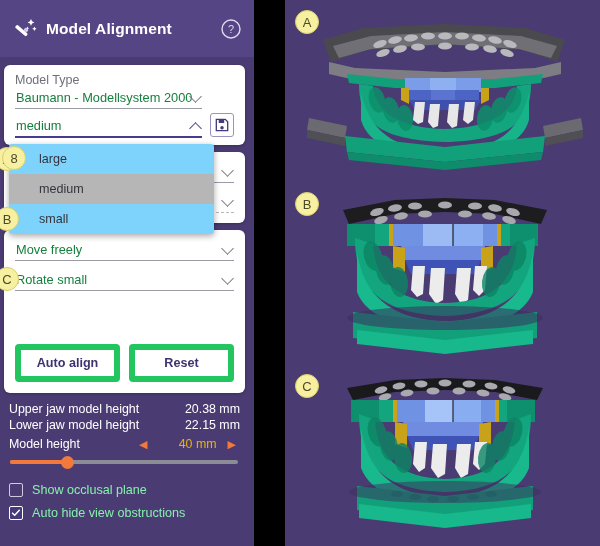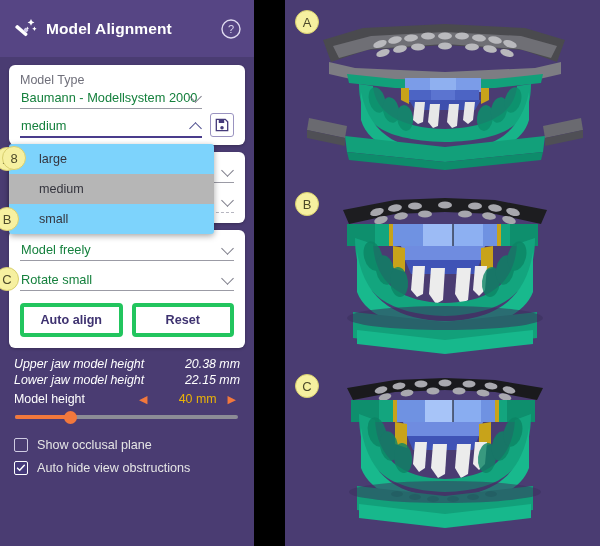--- a/index.html
+++ b/index.html
@@ -24,21 +24,21 @@
   .wand-icon { width: 26px; height: 26px; flex: 0 0 26px; margin-right: 8px; }
   .header-title {
     color: #ffffff; font-size: 15.5px; font-weight: bold; letter-spacing: .1px;
     flex: 1 1 auto;
   }
   .help-icon { width: 22px; height: 22px; flex: 0 0 22px; cursor: pointer; }
 
   .panel-body {
     position: absolute; left: 0; top: 57px; width: 254px; height: 349px;
     background: #4a3c72;
-    padding: 8px 9px 0 9px;
+    padding: 8px 9px 0 4px;
   }
 
   .card {
     background: #ffffff;
     border-radius: 6px;
     box-shadow: 0 1px 3px rgba(0,0,0,.25);
     padding: 8px 11px 10px 11px;
     position: relative;
   }
   .card.model-type { margin-bottom: 7px; padding-bottom: 7px; }
@@ -75,49 +75,50 @@
 
   
   .card.behind { margin-bottom: 7px; padding-top: 10px; }
   .sel-gap { height: 9px; }
   .dotted { border-bottom: 1px dashed #b6b6c0 !important; }
 
   .card.motion { margin-bottom: 8px; padding: 10px 11px 11px 11px; }
   .btn-row { display: flex; gap: 9px; margin-top: 12px; }
   .obtn {
     flex: 1 1 0; text-align: center;
-    border: 4px solid #22c55e; border-radius: 4px;
+    border: 6px solid #22c55e; border-radius: 4px;
     background: #fff; color: #3e3270;
     font-size: 12.6px; font-weight: bold; padding: 6px 0 6px 0;
     cursor: pointer;
+    margin-top: 41px;
   }
 
   
   .meas { padding: 0 5px; margin-top: 2px; }
-  .meas-row { display: flex; justify-content: space-between; color: #ffffff; font-size: 12.4px; line-height: 16px; font-style: italic; }
+  .meas-row { display: flex; justify-content: space-between; color: #ffffff; font-size: 12.4px; line-height: 16px; }
   .meas-row .val { min-width: 66px; text-align: right; }
 
   .slider-block { padding: 0 5px; margin-top: 4px; }
   .slider-head { display: flex; align-items: center; color: #ffffff; font-size: 12.4px; gap: 7px; }
   .slider-head .name { flex: 1 1 auto; }
   .arrow-l, .arrow-r { color: #f2783c; font-size: 11px; padding: 0 4px; cursor: pointer; }
   .slider-val { min-width: 58px; text-align: right; color:#eab308; }
   .track {
     position: relative; height: 4px; border-radius: 2px; background: #8c8c96;
     margin-top: 9px; margin-left: 1px; margin-right: 2px; cursor: pointer;
   }
   .track .fill { position: absolute; left:0; top:0; height:4px; width:25%; background:#f2783c; border-radius:2px;}
   .track .thumb {
     position: absolute; left: 25%; top: 50%;
     width: 13px; height: 13px; margin-left: -6.5px; margin-top: -6.5px;
     border-radius: 50%; background: #f2783c;
   }
 
   .checks { padding: 0 5px; margin-top: 19px; }
-  .chk-row { display: flex; align-items: center; color: #e5e5e5; font-size: 12.6px; margin-bottom: 9px; cursor: pointer; }
+  .chk-row { display: flex; align-items: center; color: #86efac; font-size: 12.6px; margin-bottom: 9px; cursor: pointer; }
   .box {
     width: 14px; height: 14px; border: 1.6px solid #cfcbe2; border-radius: 2px;
     margin-right: 9px; flex: 0 0 14px; background: transparent;
   }
   .box.on { background: #453a7a; border-color: #ffffff; display:flex; align-items:center; justify-content:center; }
 
   
   .footer {
     position: absolute; left: 9px; right: 9px; bottom: 9px; height: 55px;
     background: #ffffff; border-radius: 6px;
@@ -238,21 +239,21 @@
         </div>
         <div class="sel-gap"></div>
         <div class="select dotted">
           <span>&nbsp;</span>
           <span class="chev"></span>
         </div>
       </div>
 
       <div class="card motion">
         <div class="select">
-          <span>Model freely</span>
+          <span>Move freely</span>
           <span class="chev"></span>
         </div>
         <div style="height:9px"></div>
         <div class="select">
           <span>Rotate small</span>
           <span class="chev"></span>
         </div>
         <div class="btn-row">
           <div class="obtn">Auto align</div>
           <div class="obtn">Reset</div>

